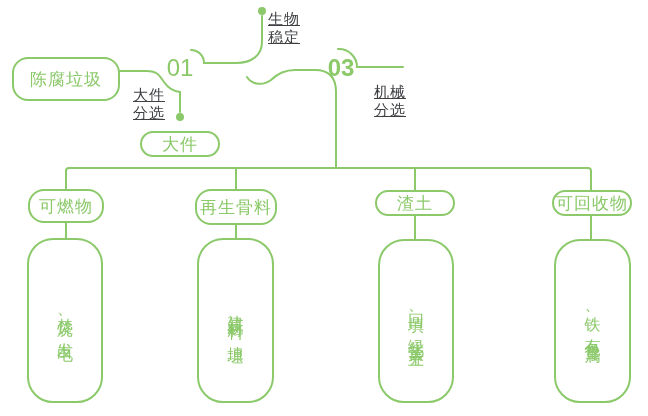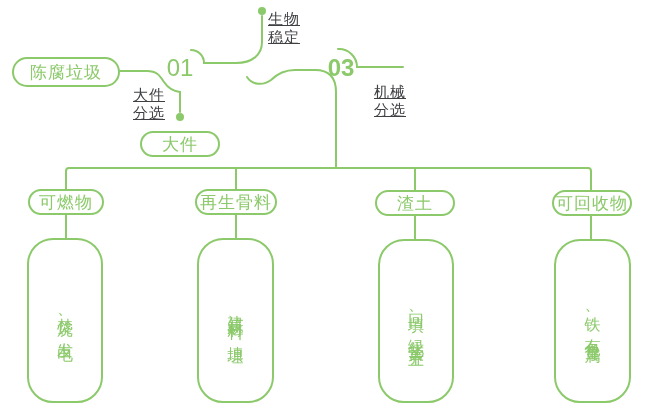--- a/index.html
+++ b/index.html
@@ -57,21 +57,21 @@
     <path class="cpath" d="M66,190 L66,171 Q66,168 69,168 L588,168 Q591,168 591,171 L591,191"></path>
     <path class="cpath" d="M236,168 L236,190"></path>
     <path class="cpath" d="M415,168 L415,191"></path>
 
     <path class="cpath" d="M66,215 L66,239"></path>
     <path class="cpath" d="M236,215 L236,239"></path>
     <path class="cpath" d="M415,216 L415,240"></path>
     <path class="cpath" d="M591,216 L591,240"></path>
   </svg>
 
-  <div class="pill" style="left:12px; top:57px; width:108px; height:30px;">
+  <div class="pill" style="left:12px; top:57px; width:108px; height:44px;">
     <span>陈腐垃圾</span>
   </div>
 
   <div class="step-num" style="left:157px; top:55px;">01</div>
   <div class="step-num" style="left:318px; top:55px;font-weight:bold;">03</div>
 
   <div class="step-label" style="left:133px; top:86px;">
     <span>大件</span>
     <span>分选</span>
   </div>
@@ -81,24 +81,24 @@
   </div>
   <div class="step-label" style="left:374px; top:83px;">
     <span>机械</span>
     <span>分选</span>
   </div>
 
   <div class="pill" style="left:140px; top:131px; width:80px; height:26px;">
     <span>大件</span>
   </div>
 
-  <div class="pill" style="left:28px; top:189px; width:76px; height:26px;">
+  <div class="pill" style="left:28px; top:189px; width:76px; height:34px;">
     <span>可燃物</span>
   </div>
-  <div class="pill" style="left:195px; top:189px; width:82px; height:26px;">
+  <div class="pill" style="left:195px; top:189px; width:82px; height:36px;">
     <span>再生骨料</span>
   </div>
   <div class="pill" style="left:375px; top:190px; width:80px; height:26px;">
     <span>渣土</span>
   </div>
   <div class="pill" style="left:552px; top:190px; width:80px; height:26px;">
     <span>可回收物</span>
   </div>
 
   <div class="tallbox" style="left:27px; top:238px; width:76px; height:165px;">

